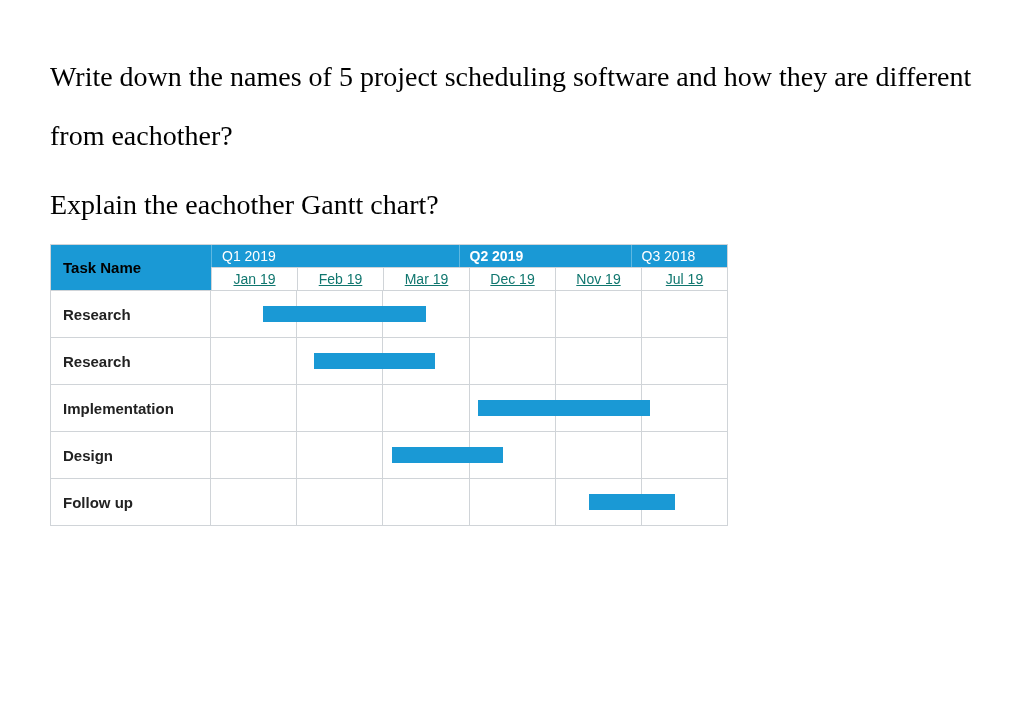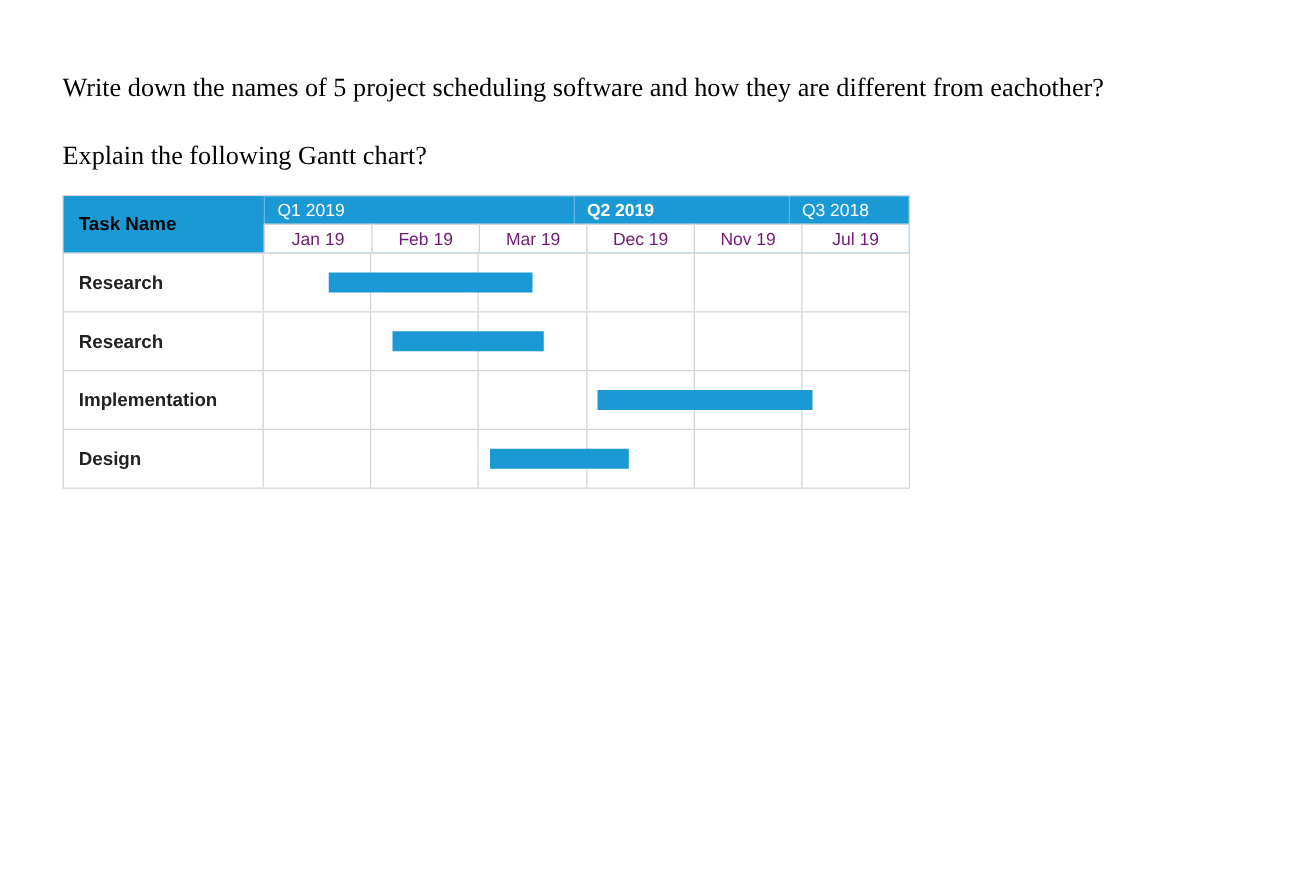--- a/index.html
+++ b/index.html
@@ -5,21 +5,21 @@
     * { margin: 0; padding: 0; box-sizing: border-box; }
     body {
       width: 1035px;
       height: 710px;
       background: #fff;
       font-family: Georgia, 'Times New Roman', serif;
       color: #000;
       padding: 48px 50px;
     }
     .question-text {
-      font-size: 21px;
+      font-size: 28px;
       line-height: 2.1;
       margin-bottom: 10px;
     }
     .gantt-container {
       width: 678px;
       border: 1px solid #d0d4d8;
       font-family: Arial, Helvetica, sans-serif;
     }
     .gantt-header {
       display: flex;
@@ -42,22 +42,23 @@
     }
     .gantt-q {
       font-size: 14px;
       padding: 3px 10px;
       color: #fff;
       border-left: 1px solid #5fb8e1;
     }
     .gantt-months {
       display: flex;
       background: #fff;
-      color: #701a75;
+      color: #0f766e;
       font-size: 14px;
+      text-decoration: underline;
     }
     .gantt-month {
       flex: 1;
       padding: 3px 6px;
       text-align: center;
       border-left: 1px solid #d0d4d8;
       border-top: 1px solid #d0d4d8;
     }
     .gantt-body {
       position: relative;
@@ -102,21 +103,21 @@
       flex-direction: column;
     }
     .q-q1 { flex: 3; }
     .q-q2 { flex: 2; font-weight: bold; }
     .q-q3 { flex: 1; }
   </style>
 </head>
 <body>
 
 <div class="question-text">Write down the names of 5 project scheduling software and how they are different from eachother?</div>
-<div class="question-text">Explain the following Gantt chart?</div>
+<div class="question-text">Explain the eachother Gantt chart?</div>
 
 <div class="gantt-container">
   <div class="gantt-header">
     <div class="gantt-taskname-header">Task Name</div>
     <div class="gantt-right">
       <div class="gantt-quarters">
         <div class="gantt-q q-q1">Q1 2019</div>
         <div class="gantt-q q-q2">Q2 2019</div>
         <div class="gantt-q q-q3">Q3 2018</div>
       </div>
@@ -172,14 +173,26 @@
         <div class="gantt-cells">
           <div class="gantt-cell"></div>
           <div class="gantt-cell"></div>
           <div class="gantt-cell"></div>
           <div class="gantt-cell"></div>
           <div class="gantt-cell"></div>
           <div class="gantt-cell"></div>
           <div class="gantt-bar" style="left: 35%; width: 21.6667%; background: rgb(26, 153, 213);"></div>
         </div>
       </div>
+      <div class="gantt-row">
+        <div class="gantt-task-label">Follow up</div>
+        <div class="gantt-cells">
+          <div class="gantt-cell"></div>
+          <div class="gantt-cell"></div>
+          <div class="gantt-cell"></div>
+          <div class="gantt-cell"></div>
+          <div class="gantt-cell"></div>
+          <div class="gantt-cell"></div>
+          <div class="gantt-bar" style="left: 73.3333%; width: 16.6667%; background: rgb(26, 153, 213);"></div>
+        </div>
+      </div>
     </div>
 </div>
 
 </body></html>

